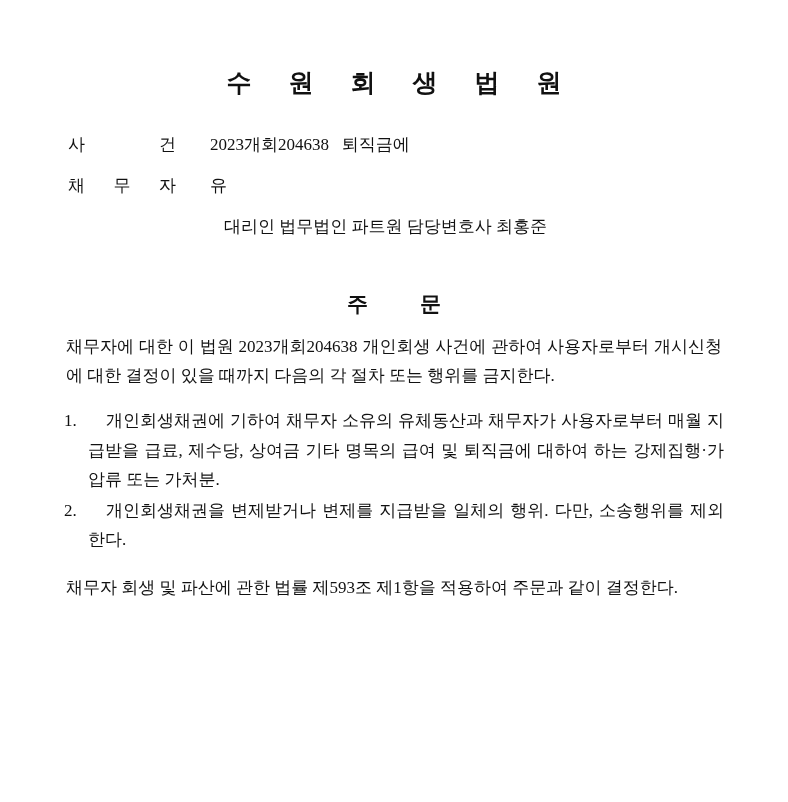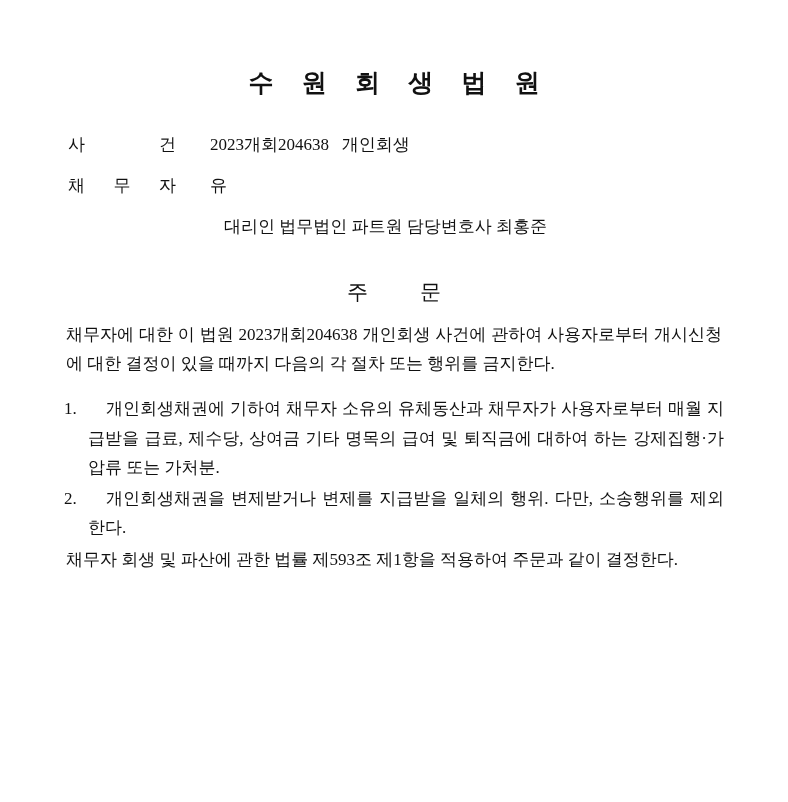--- a/index.html
+++ b/index.html
@@ -22,20 +22,21 @@
     box-sizing: border-box;
     padding: 0 64px;
   }
   .court-title {
     text-align: center;
     font-size: 25px;
     font-weight: bold;
     letter-spacing: 11px;
     margin-top: 66px;
     text-indent: 11px;
+    font-family: Liberation Mono, monospace;
   }
   .doc-type {
     text-align: center;
     font-size: 24px;
     font-weight: bold;
     letter-spacing: 0;
     margin-top: 22px;
   }
   .doc-type .sp {
     display: inline-block;
@@ -65,22 +66,22 @@
   .meta-value {
     white-space: pre;
   }
   .agent-line {
     padding-left: 160px;
     font-size: 17px;
   }
   .section-head {
     text-align: center;
     font-size: 21px;
-    font-weight: normal;
-    margin-top: 40px;
+    font-weight: bold;
+    margin-top: 52px;
     margin-bottom: 14px;
   }
   .section-head .sp {
     display: inline-block;
     width: 52px;
   }
   .para {
     font-size: 17px;
     line-height: 1.72;
     text-align: justify;
@@ -98,39 +99,39 @@
   .list-num {
     flex: 0 0 24px;
     width: 24px;
   }
   .list-text {
     flex: 1 1 auto;
     text-align: justify;
     text-indent: 18px;
   }
   .reason-para {
-    margin-top: 2px;
+    margin-top: 18px;
   }
 </style>
 </head>
 <body>
 
 <div class="page">
 
   <div class="court-title">수 원 회 생 법 원</div>
 
 
   <div class="meta">
 
     <div class="meta-row">
       <div class="meta-label">
         <span>사</span>
         <span>건</span>
       </div>
-      <div class="meta-value">2023개회204638   개인회생</div>
+      <div class="meta-value">2023개회204638   퇴직금에</div>
     </div>
 
     <div class="meta-row">
       <div class="meta-label">
         <span>채</span>
         <span>무</span>
         <span>자</span>
       </div>
       <div class="meta-value">유</div>
     </div>

